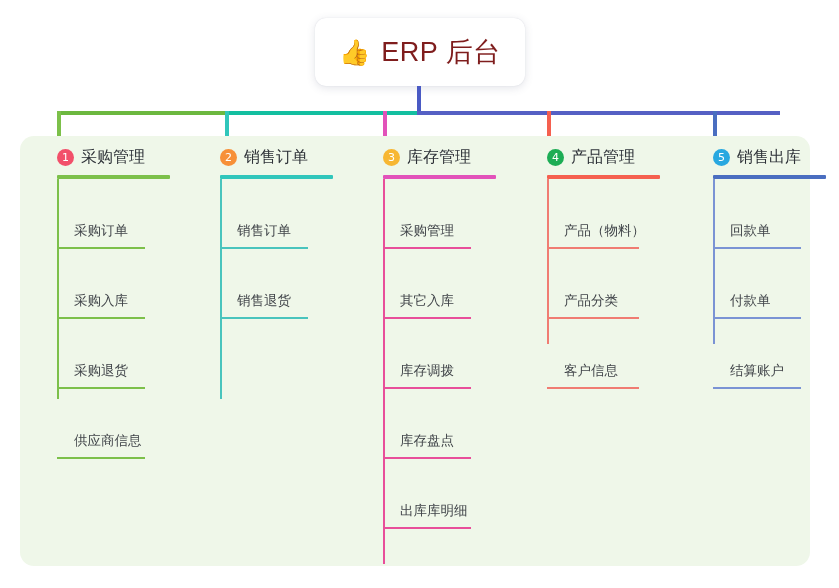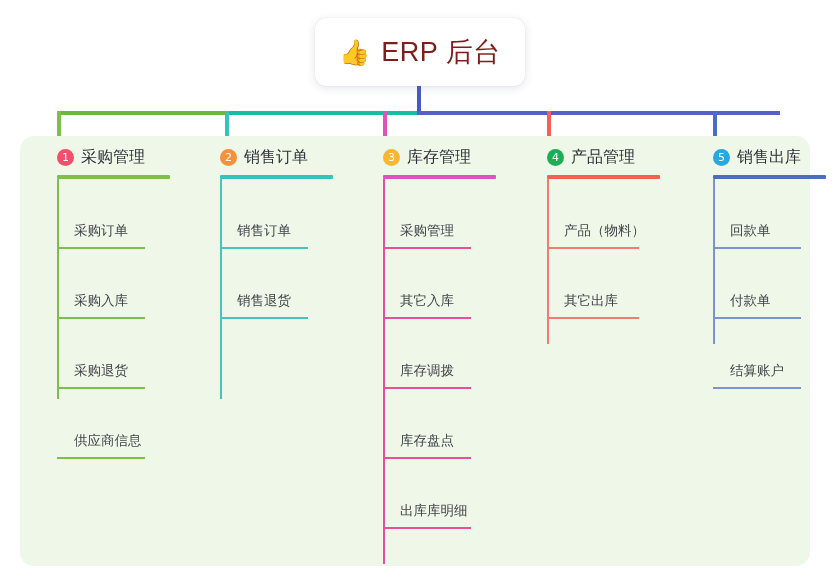--- a/index.html
+++ b/index.html
@@ -240,21 +240,25 @@
           <span class="col-title">产品管理</span>
         </div>
         <div class="col-rule" style="width: 113px; margin-left: 17px; background: rgb(245, 96, 79);"></div>
         <div class="items">
           <div class="spine" style="background: rgb(240, 124, 114); height: 165px;"></div>
           <div class="item">
             <span class="item-label">产品（物料）</span>
             <div class="item-rule" style="width: 92px; background: rgb(240, 124, 114);"></div>
           </div>
           <div class="item">
-            <span class="item-label">其它出库</span>
+            <span class="item-label">产品分类</span>
+            <div class="item-rule" style="width: 92px; background: rgb(240, 124, 114);"></div>
+          </div>
+          <div class="item">
+            <span class="item-label">客户信息</span>
             <div class="item-rule" style="width: 92px; background: rgb(240, 124, 114);"></div>
           </div>
         </div>
       </div>
       <div class="col" style="left: 696px; width: 150px;">
         <div class="col-head">
           <span class="badge" style="background: rgb(40, 168, 224);">5</span>
           <span class="col-title">销售出库</span>
         </div>
         <div class="col-rule" style="width: 113px; margin-left: 17px; background: rgb(74, 110, 192);"></div>

